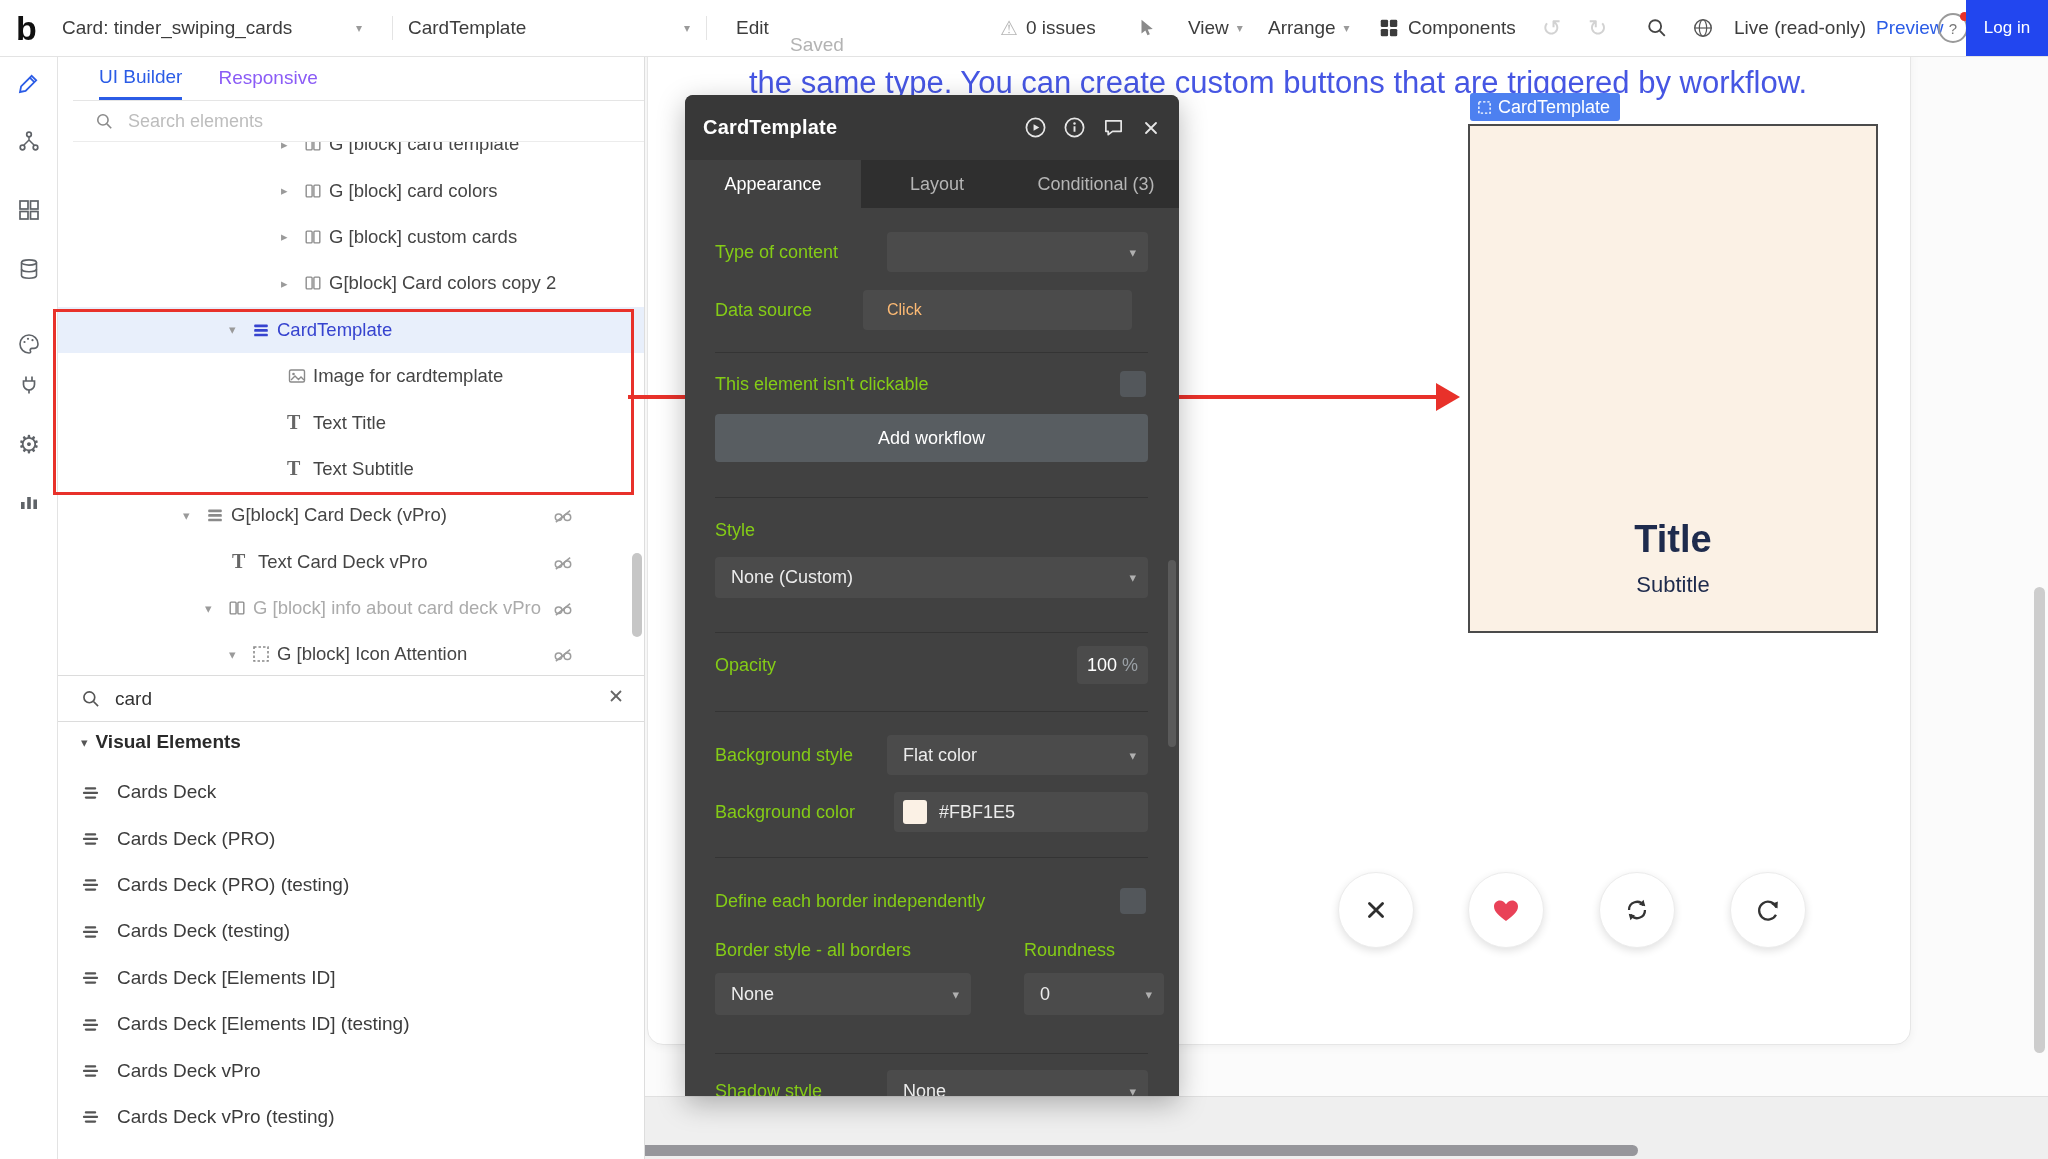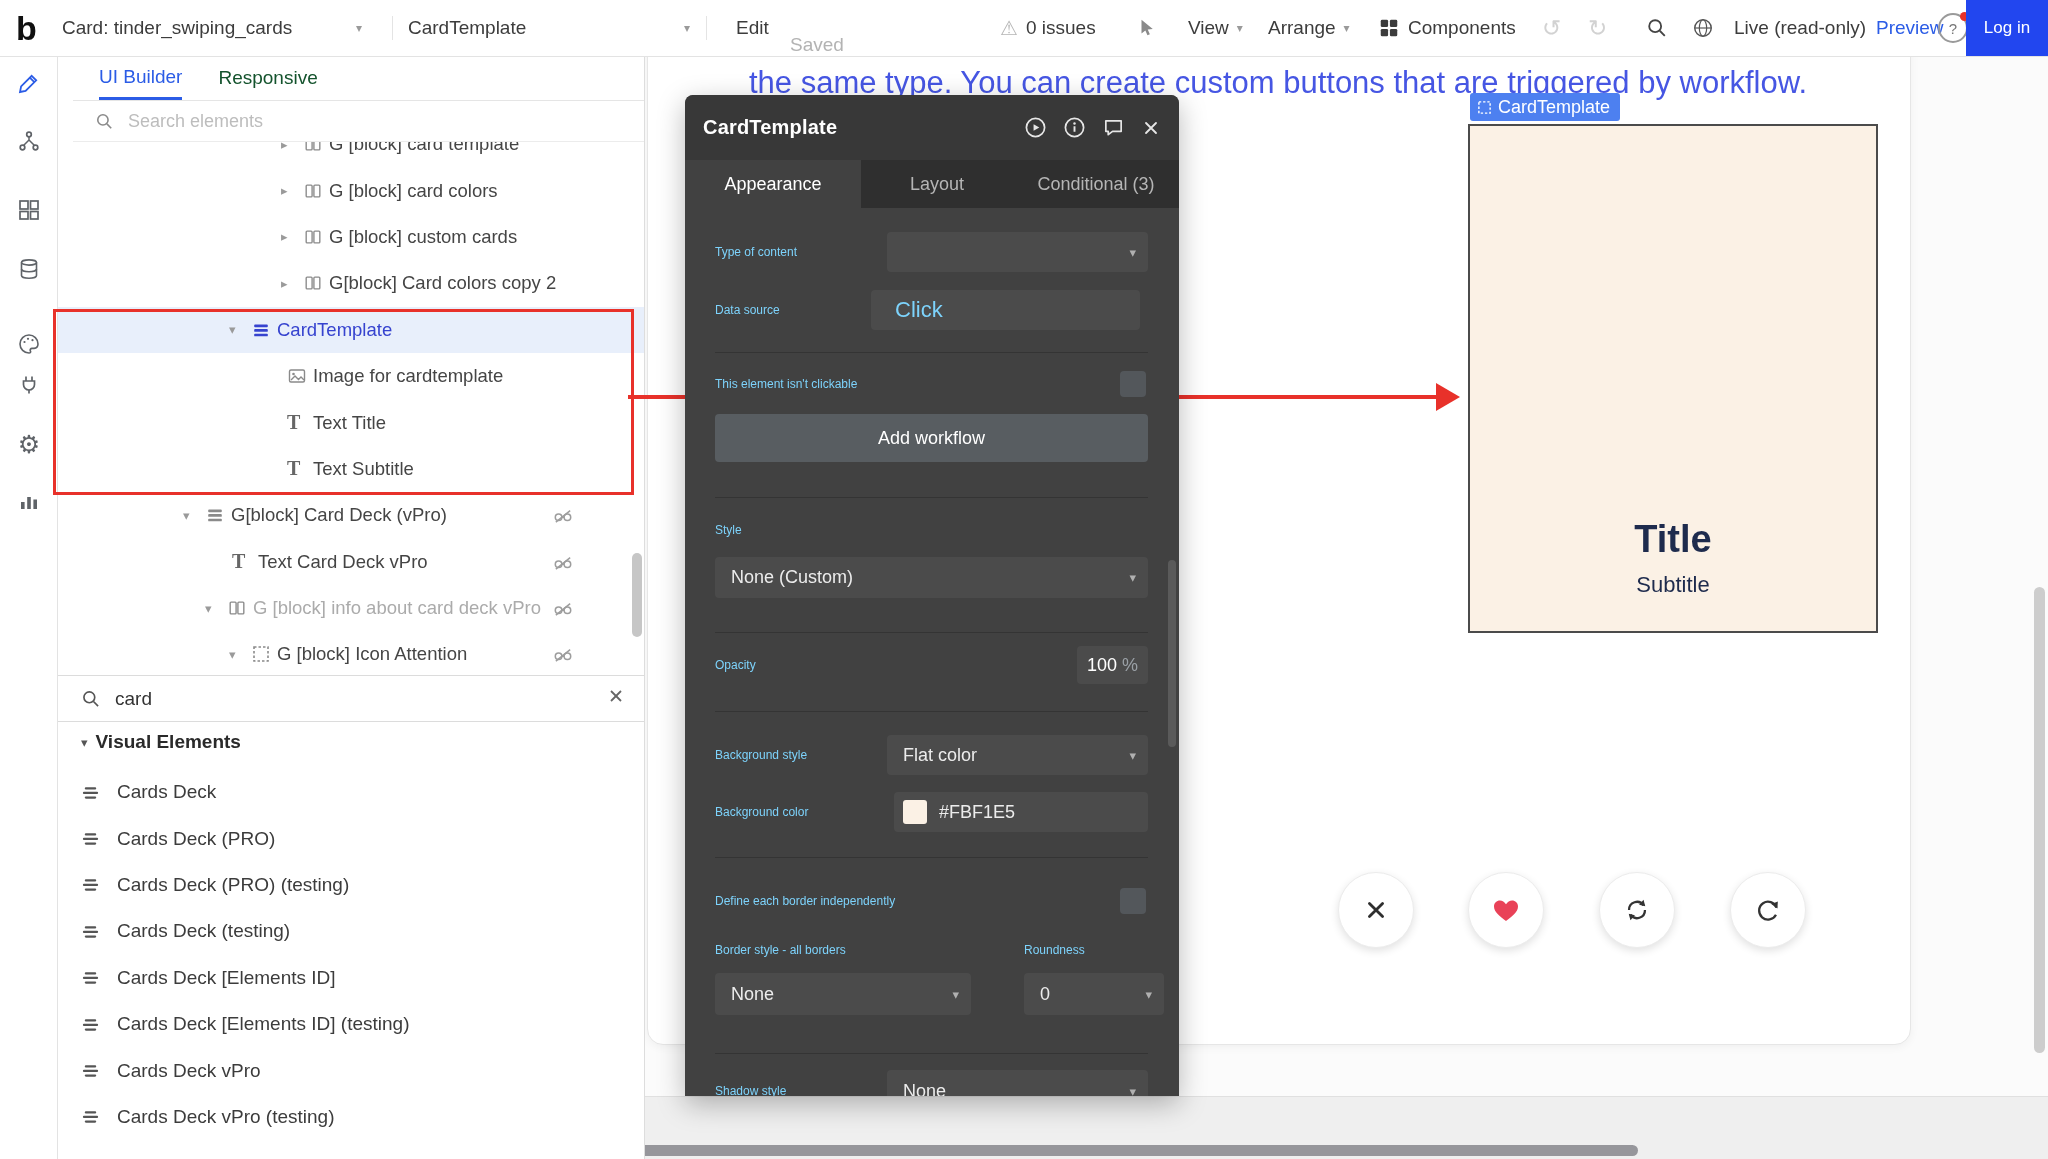--- a/index.html
+++ b/index.html
@@ -30,21 +30,21 @@
   .ricon{position:absolute;left:16px;width:26px;height:26px;color:#5f6368;
          display:flex;align-items:center;justify-content:center;}
   .ricon.active{color:#2b5ce6;}
   .gearg{font-size:25px;line-height:25px;color:#5f6368;}
 
   
   .lpanel{position:absolute;left:57px;top:56px;bottom:0;width:571px;background:#fff;
           border-right:1px solid #ddd;z-index:5;overflow:hidden;padding-left:16px;}
   .lp-tabs{position:relative;z-index:3;height:44px;background:#fff;border-bottom:1px solid #e5e5e5;
            display:flex;align-items:stretch;padding-left:26px;gap:36px;}
-  .lp-tab{display:flex;align-items:center;font-size:19px;color:#14532d;}
+  .lp-tab{display:flex;align-items:center;font-size:19px;color:#8b5cf6;}
   .lp-tab.active{color:#2b5ce6;border-bottom:3px solid #2b5ce6;}
   .lp-search{position:relative;z-index:3;height:40px;background:#fff;border-bottom:1px solid #ececec;
              display:flex;align-items:center;gap:12px;padding-left:22px;}
   .lp-search input{border:none;outline:none;font-size:18px;color:#444;width:440px;
                    font-family:"Liberation Sans",sans-serif;}
   .lp-search input::placeholder{color:#bdbdbd;}
   .lptree{position:absolute;top:65px;left:0;right:0;z-index:1;}
   .trow{position:relative;height:46.4px;display:flex;align-items:center;font-size:18.5px;color:#454545;}
   .trow .caret{width:22px;font-size:13px;color:#9a9a9a;}
   .ticon{width:26px;display:flex;align-items:center;color:#8a8a8a;}
@@ -103,28 +103,28 @@
   .insp{position:absolute;left:685px;top:95px;width:494px;height:1001px;background:#414141;z-index:10;
         border-radius:8px 8px 0 0;box-shadow:0 8px 28px rgba(0,0,0,.28);overflow:hidden;}
   .insp-head{height:65px;background:#383838;border-radius:8px 8px 0 0;display:flex;align-items:center;
              padding:0 18px;}
   .insp-title{font-size:20px;font-weight:700;color:#fff;letter-spacing:.2px;}
   .ihicons{margin-left:auto;display:flex;align-items:center;gap:16px;color:#e6e6e6;}
   .insp-tabs{height:48px;background:#2f2f2f;display:flex;}
   .itab{display:flex;align-items:center;justify-content:center;font-size:18px;color:#b5b5b5;}
   .itab.active{background:#414141;color:#fff;}
   .irow{position:absolute;left:30px;width:433px;display:flex;align-items:center;}
-  .ilabel{font-size:12px;color:#7dd3fc;}
+  .ilabel{font-size:18px;color:#84cc16;}
   .ihr{position:absolute;left:30px;width:433px;height:1px;background:#343434;}
   .dd{background:#4b4b4b;border-radius:4px;display:flex;align-items:center;padding-left:16px;
       color:#ececec;font-size:18px;position:relative;}
   .dd .dcaret{position:absolute;right:12px;font-size:13px;color:#b0b0b0;}
   .dd-r{position:absolute;right:0;top:0;width:245px;height:40px;}
-  .click-btn{position:absolute;right:8px;top:0;width:245px;height:40px;background:#4b4b4b;border-radius:4px;
-             display:flex;align-items:center;padding-left:24px;font-size:22px;color:#7dd3fc;}
+  .click-btn{position:absolute;right:16px;top:0;width:245px;height:40px;background:#4b4b4b;border-radius:4px;
+             display:flex;align-items:center;padding-left:24px;font-size:16px;color:#fdba74;}
   .chk{position:absolute;right:2px;width:26px;height:26px;background:#53575b;border-radius:4px;top:50%;
        margin-top:-13px;}
   .wf-btn{position:absolute;left:0;right:0;top:0;height:48px;background:#585d61;border-radius:4px;
           color:#fff;font-size:18px;display:flex;align-items:center;justify-content:center;}
   .op-box{position:absolute;right:0;top:0;width:71px;height:38px;background:#4b4b4b;border-radius:4px;
           display:flex;align-items:center;justify-content:center;gap:5px;font-size:18px;color:#fff;}
   .op-box .unit{color:#9aa0a6;}
   .color-field{position:absolute;right:0;top:0;width:245px;height:40px;background:#4b4b4b;border-radius:4px;
                display:flex;align-items:center;padding-left:9px;gap:12px;}
   .swatch{width:24px;height:24px;border-radius:3px;background:#FBF1E5;}

